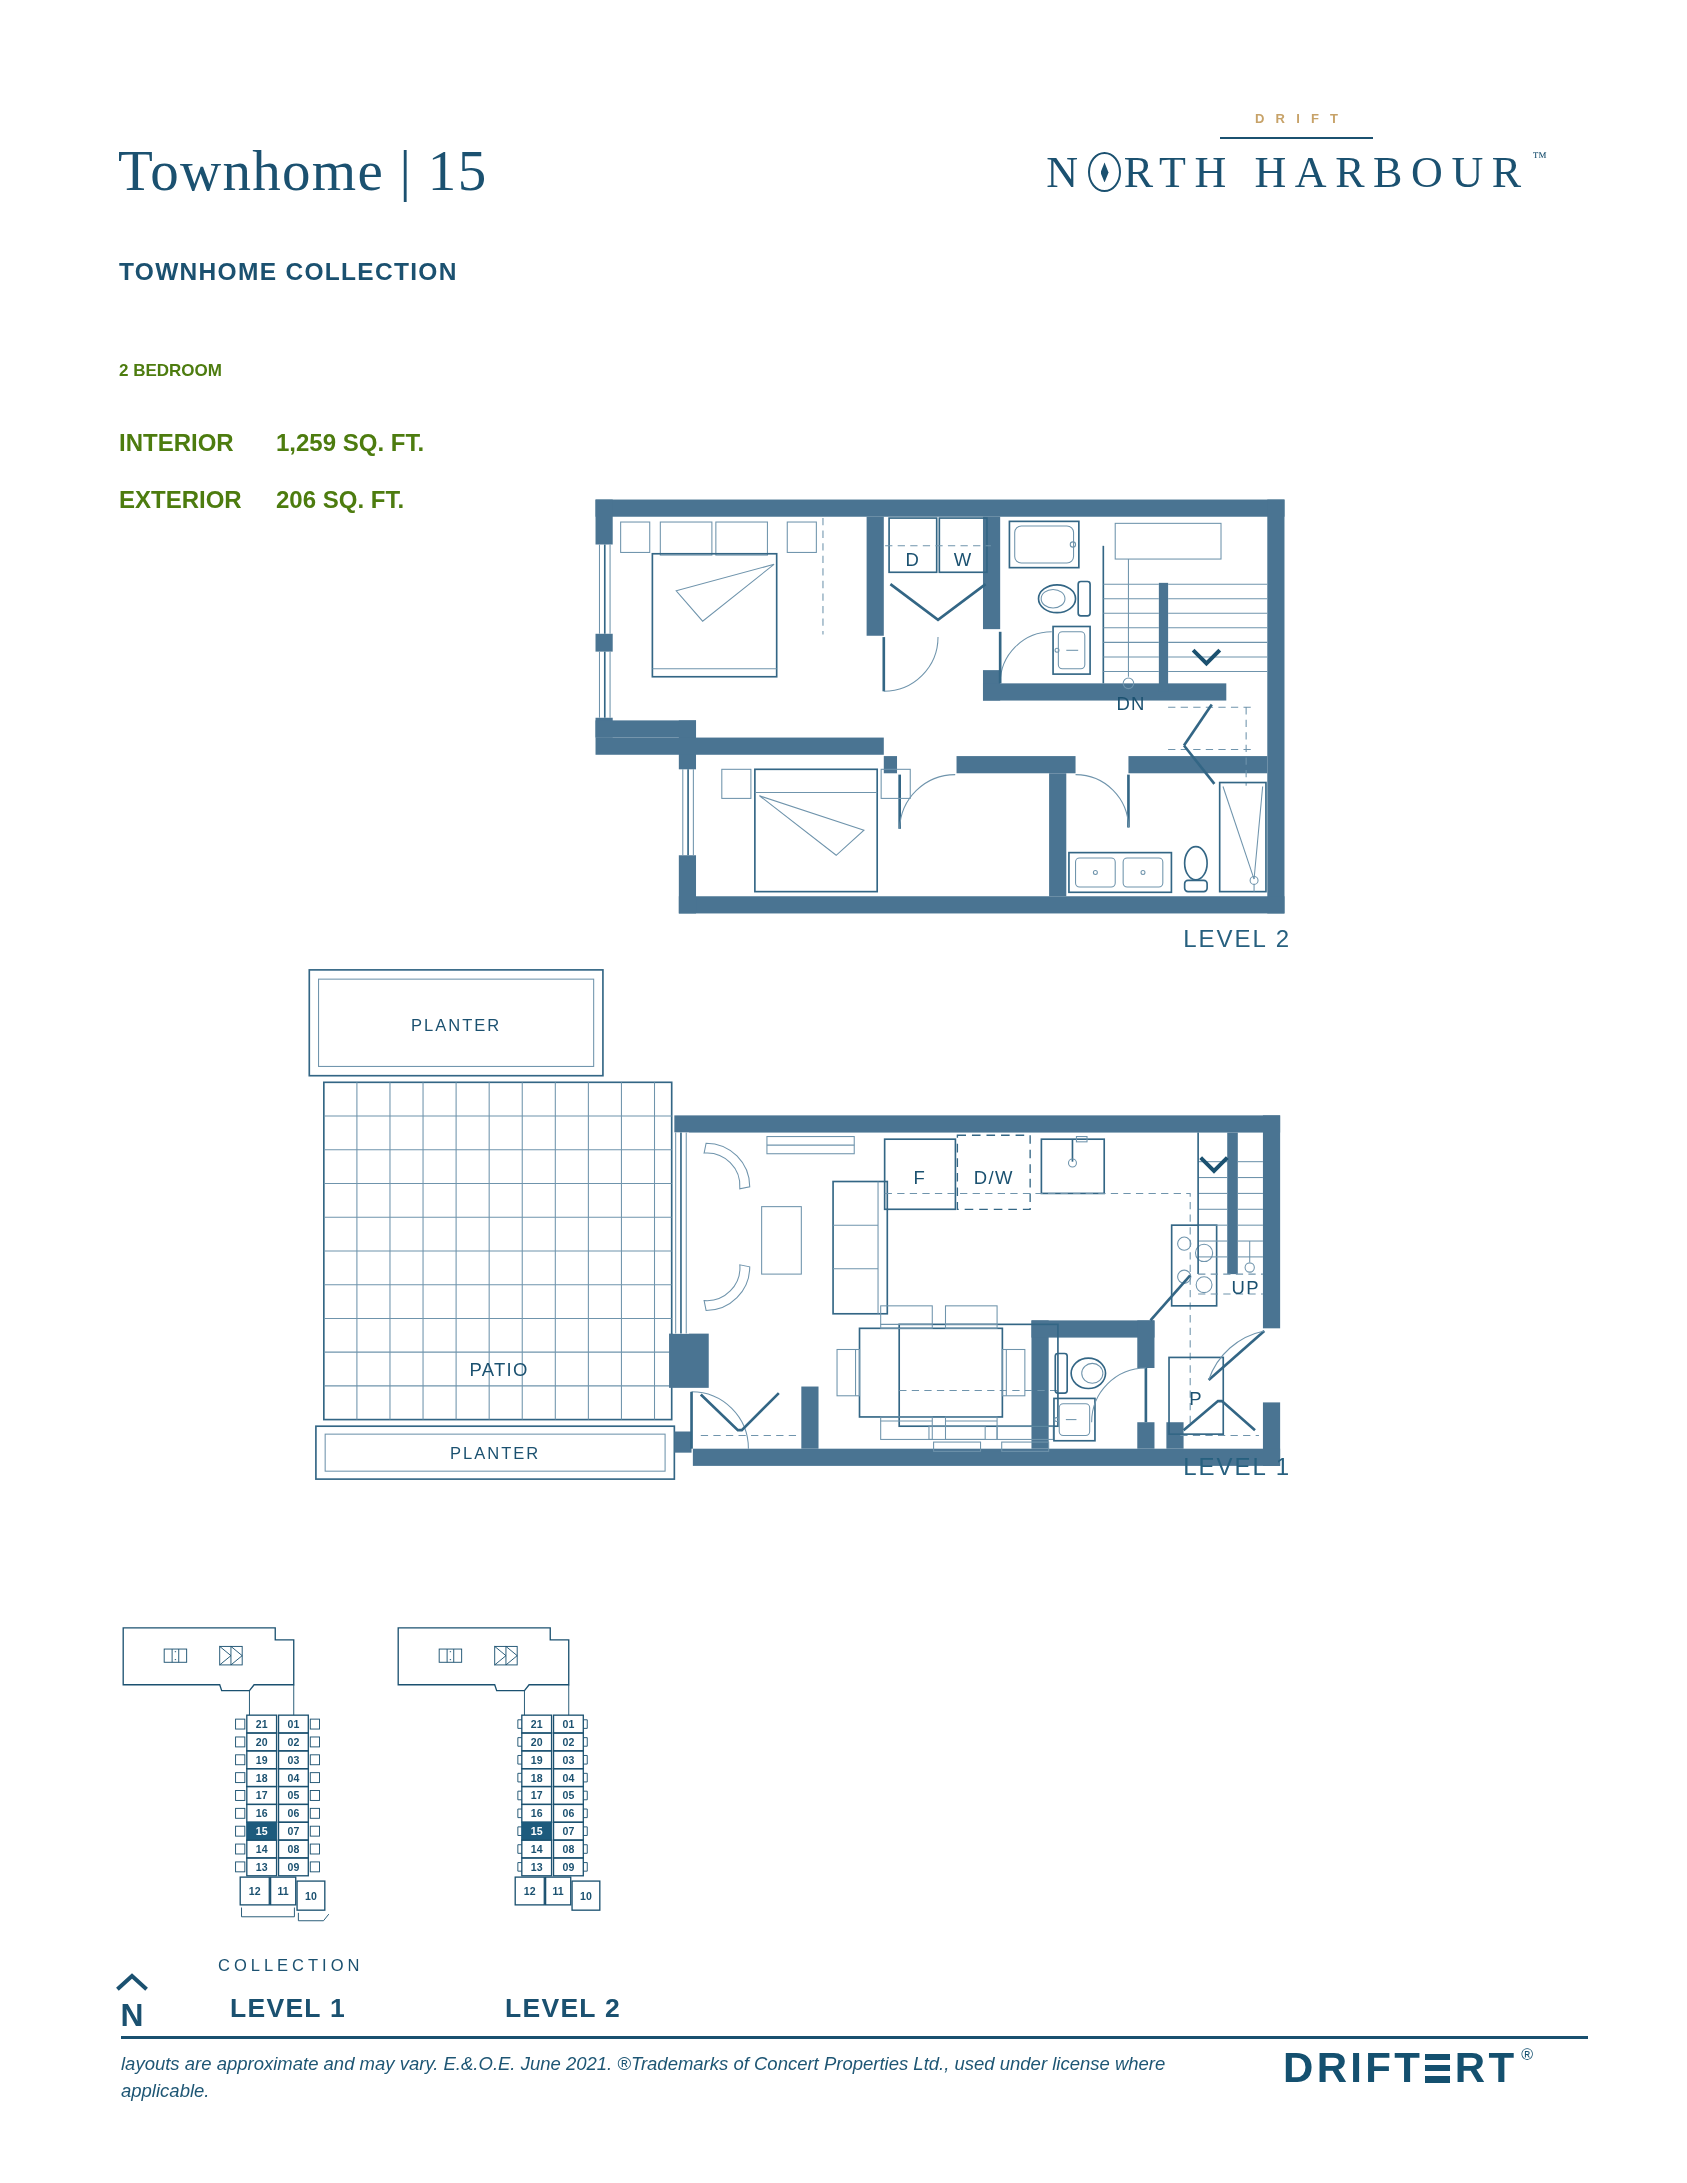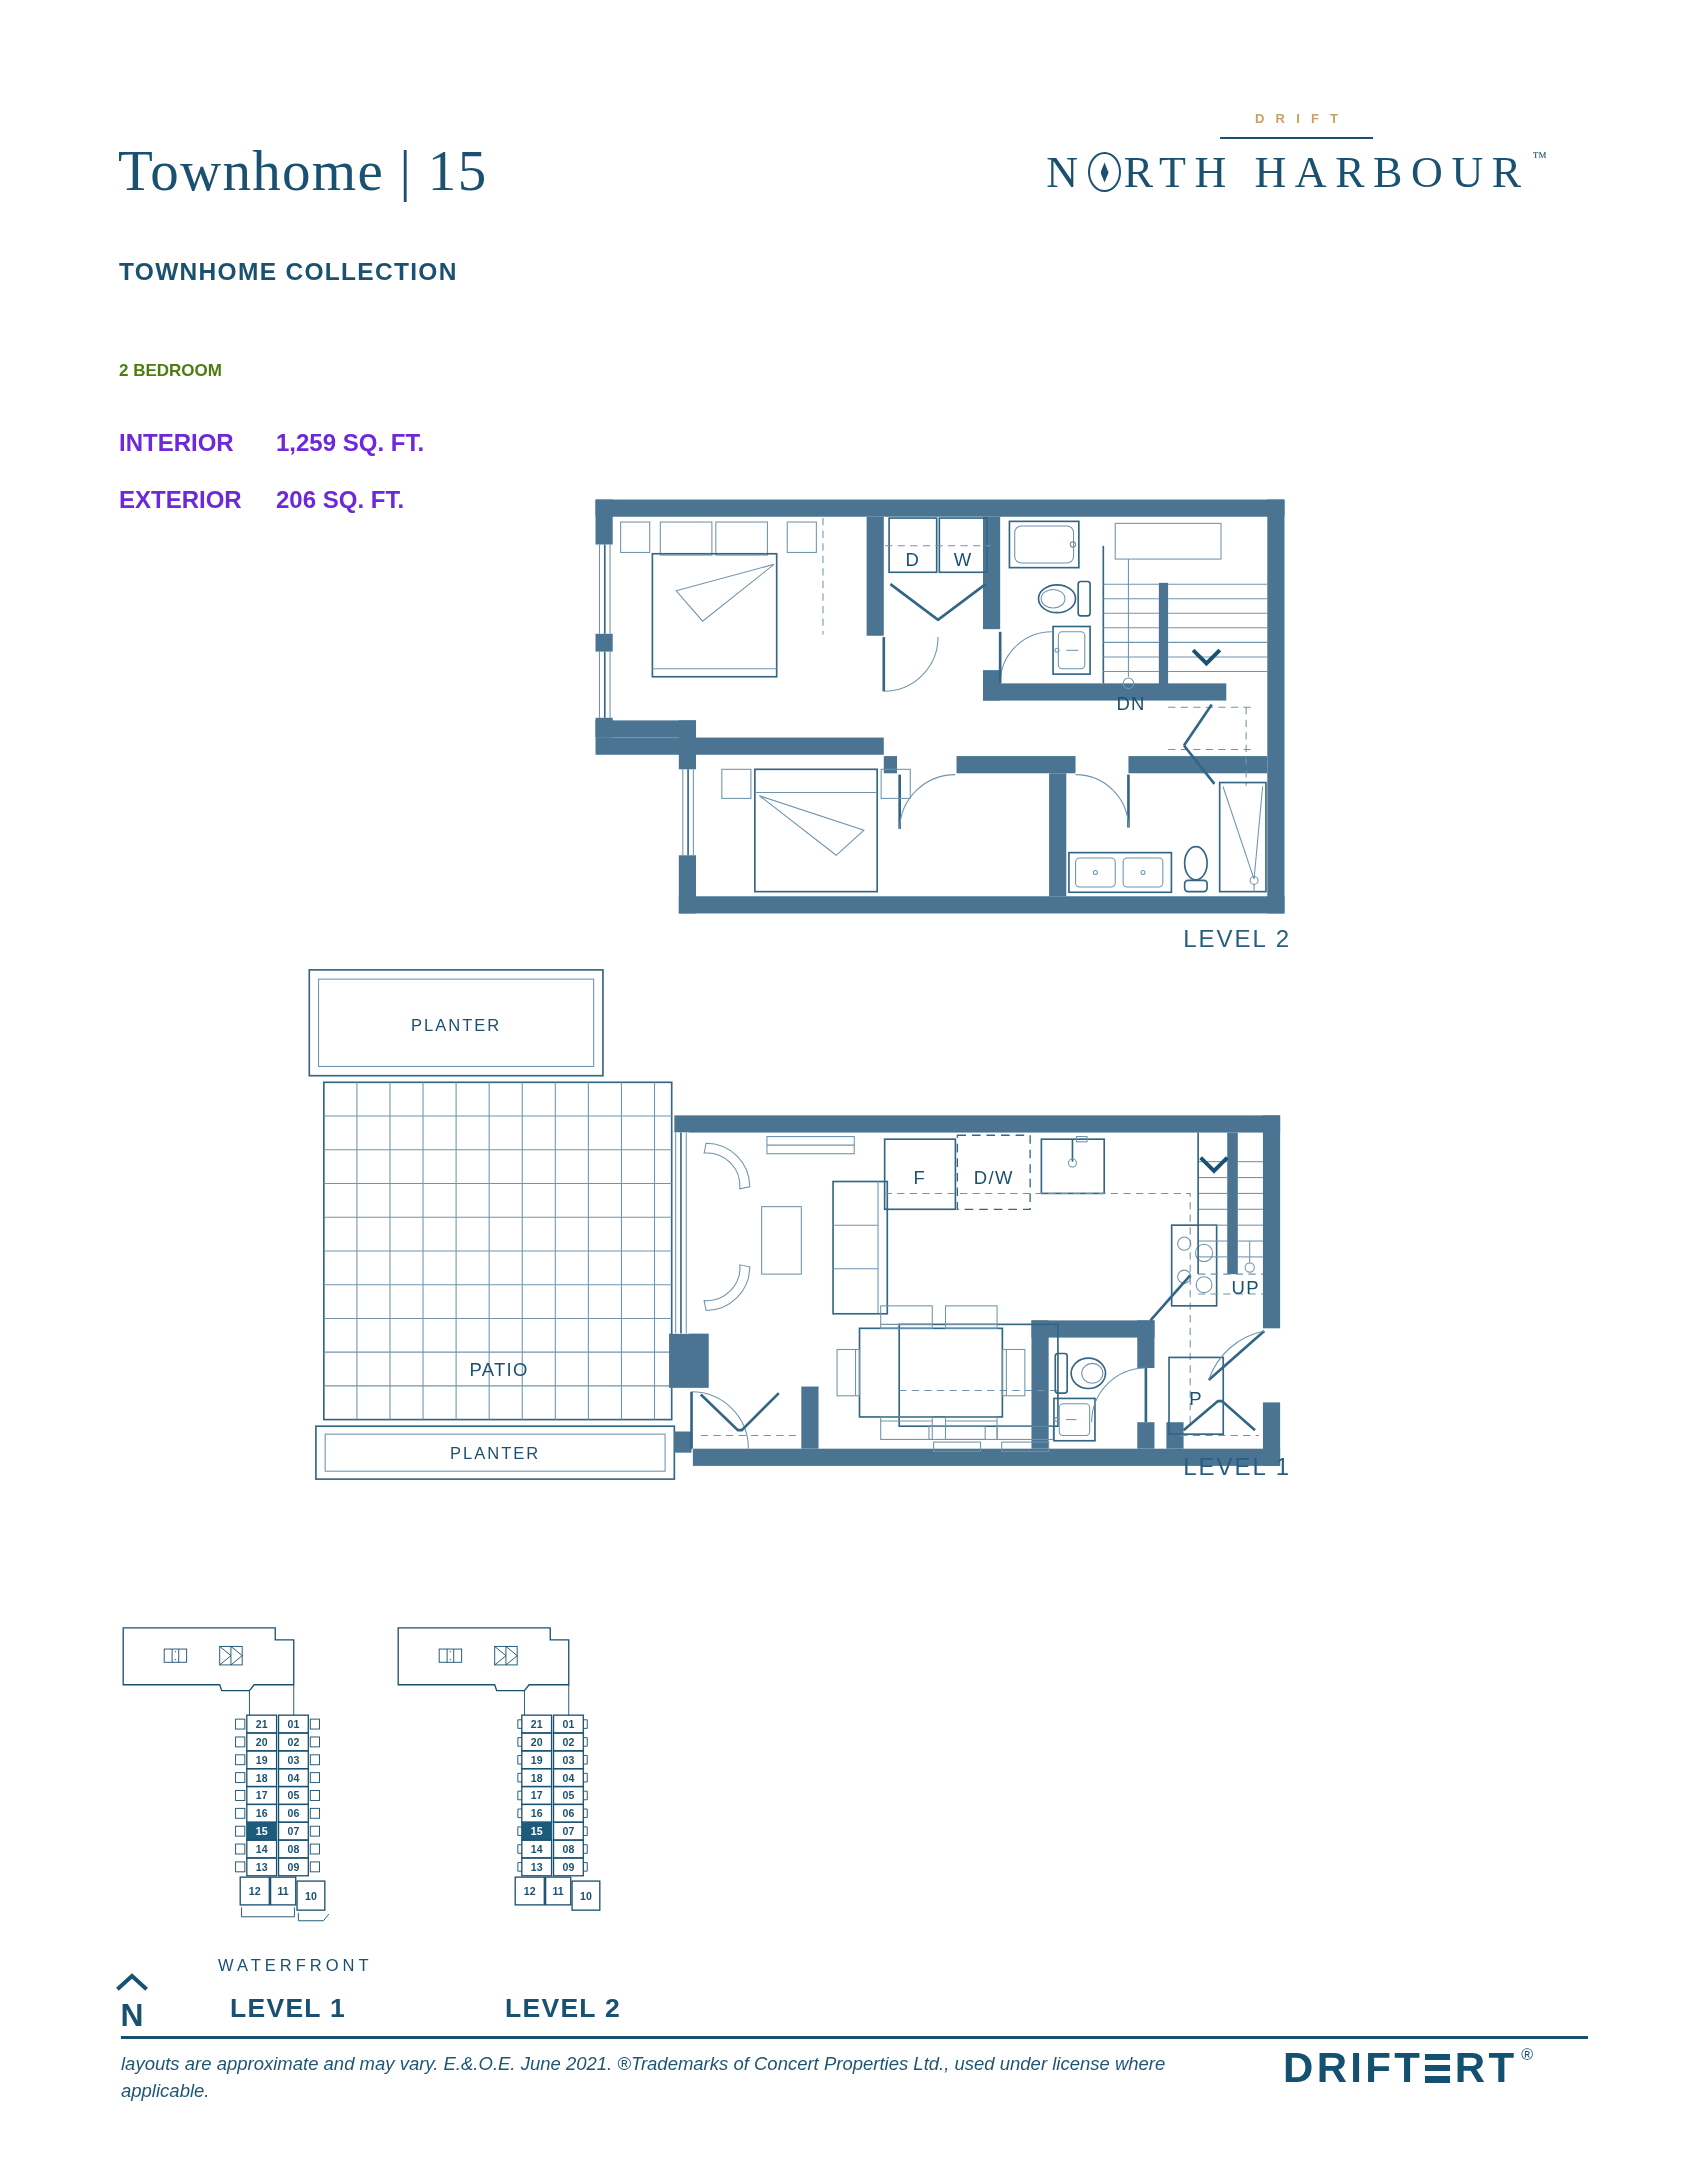--- a/index.html
+++ b/index.html
@@ -3,21 +3,21 @@
 <meta charset="utf-8">
 <style>
   html,body{margin:0;padding:0;background:#ffffff;}
   body{width:1687px;height:2183px;position:relative;font-family:"Liberation Sans",sans-serif;overflow:hidden;}
   .abs{position:absolute;}
 
   
   #plan-title{left:118px;top:138px;font-family:"Liberation Serif",serif;font-size:57px;letter-spacing:1.3px;color:#1B5170;font-weight:400;}
   #collection{left:119px;top:258px;font-size:24.5px;font-weight:700;letter-spacing:1.3px;color:#1B5170;}
   #bedrooms{left:119px;top:361px;font-size:17px;font-weight:700;color:#4d7c0f;}
-  .spec-row{left:119px;font-size:24px;color:#6d28d9;width:529px;}
+  .spec-row{left:119px;font-size:24px;color:#4d7c0f;width:529px;}
   .spec-label{font-weight:700;display:inline-block;}
   .spec-value{position:absolute;left:157px;font-weight:700;}
 
   
   #brand{left:1012px;top:111px;width:569px;text-align:center;}
   #drift{font-size:13px;font-weight:700;letter-spacing:11.2px;padding-left:11.2px;color:#C7A268;}
   #brand-rule{width:153px;height:2.6px;background:#1B5170;margin:10.6px auto 8px auto;}
   #north-harbour{font-family:"Liberation Serif",serif;font-size:44px;letter-spacing:8.6px;color:#1B5170;white-space:nowrap;}
   .compass-o{display:inline-block;width:29px;height:36px;border:2.6px solid #1B5170;border-radius:50%;position:relative;vertical-align:-5.3px;margin:0 2.6px 0 1.3px;}
   .compass-diamond{position:absolute;left:50%;top:50%;width:8px;height:20px;transform:translate(-50%,-50%);background:#1B5170;clip-path:polygon(50% 0,100% 50%,50% 100%,0 50%);}
@@ -518,21 +518,21 @@
     <text x="248" y="422" text-anchor="middle" class="kpn">11</text>
     <rect x="269" y="401" width="42" height="44" class="kp"></rect>
     <text x="290" y="429" text-anchor="middle" class="kpn">10</text>
   </svg>
 
 <svg class="abs" style="left:112px;top:1972px;" width="40" height="61" viewBox="0 0 60 92">
   <polyline points="8,26 30,6 52,26" fill="none" stroke="#1B5170" stroke-width="6"></polyline>
   <text x="30" y="82" text-anchor="middle" fill="#1B5170" font-family="Liberation Sans,sans-serif" font-size="48" font-weight="700">N</text>
 </svg>
 
-<div class="abs" id="waterfront">WATERFRONT</div>
+<div class="abs" id="waterfront">COLLECTION</div>
 <div class="abs kp-level-label" style="left:218px;">LEVEL 1</div>
 <div class="abs kp-level-label" style="left:493px;">LEVEL 2</div>
 
 <div class="abs" id="footer-rule"></div>
 <div class="abs" id="disclaimer">
   <div>layouts are approximate and may vary.  E.&amp;.O.E.  June 2021.  ®Trademarks of Concert Properties Ltd., used under license where applicable.</div>
 </div>
 <div class="abs" id="concert">
   <span class="word">DRIFT</span>
   <span class="ebars">

